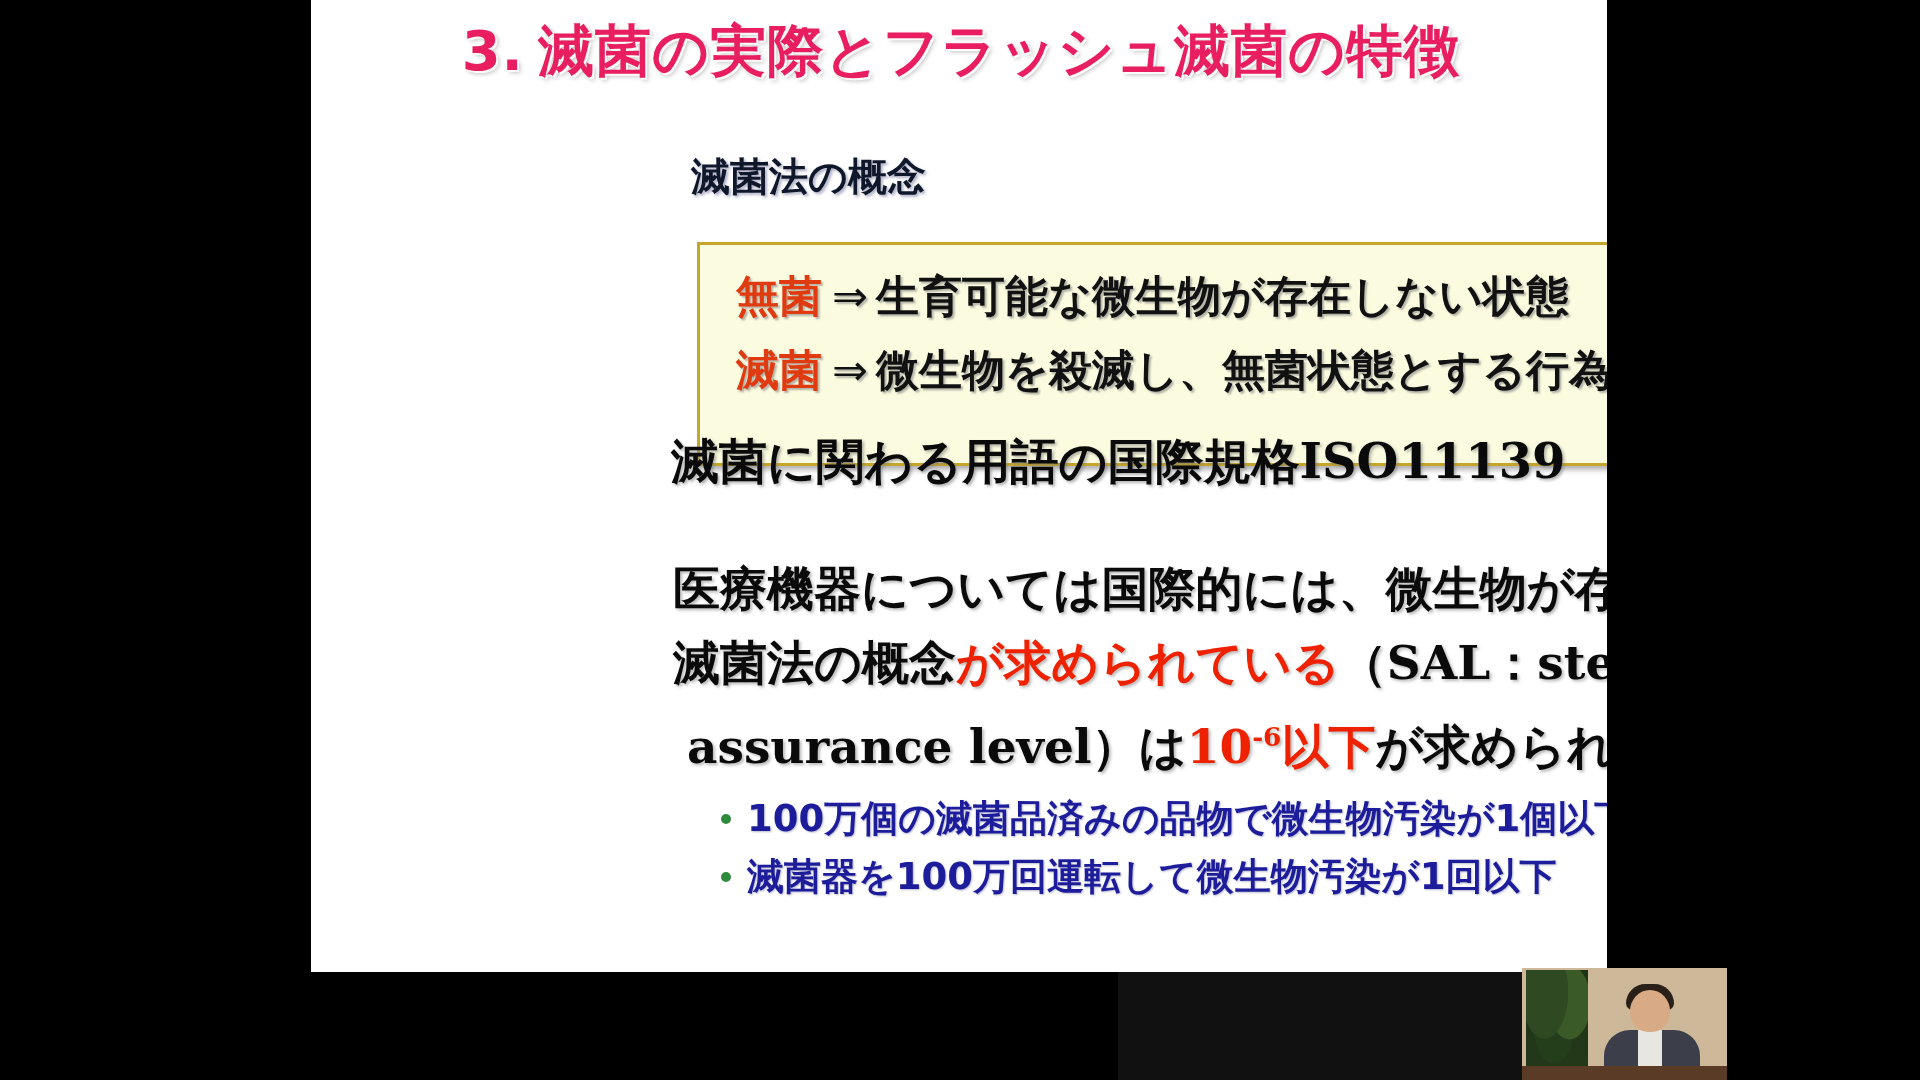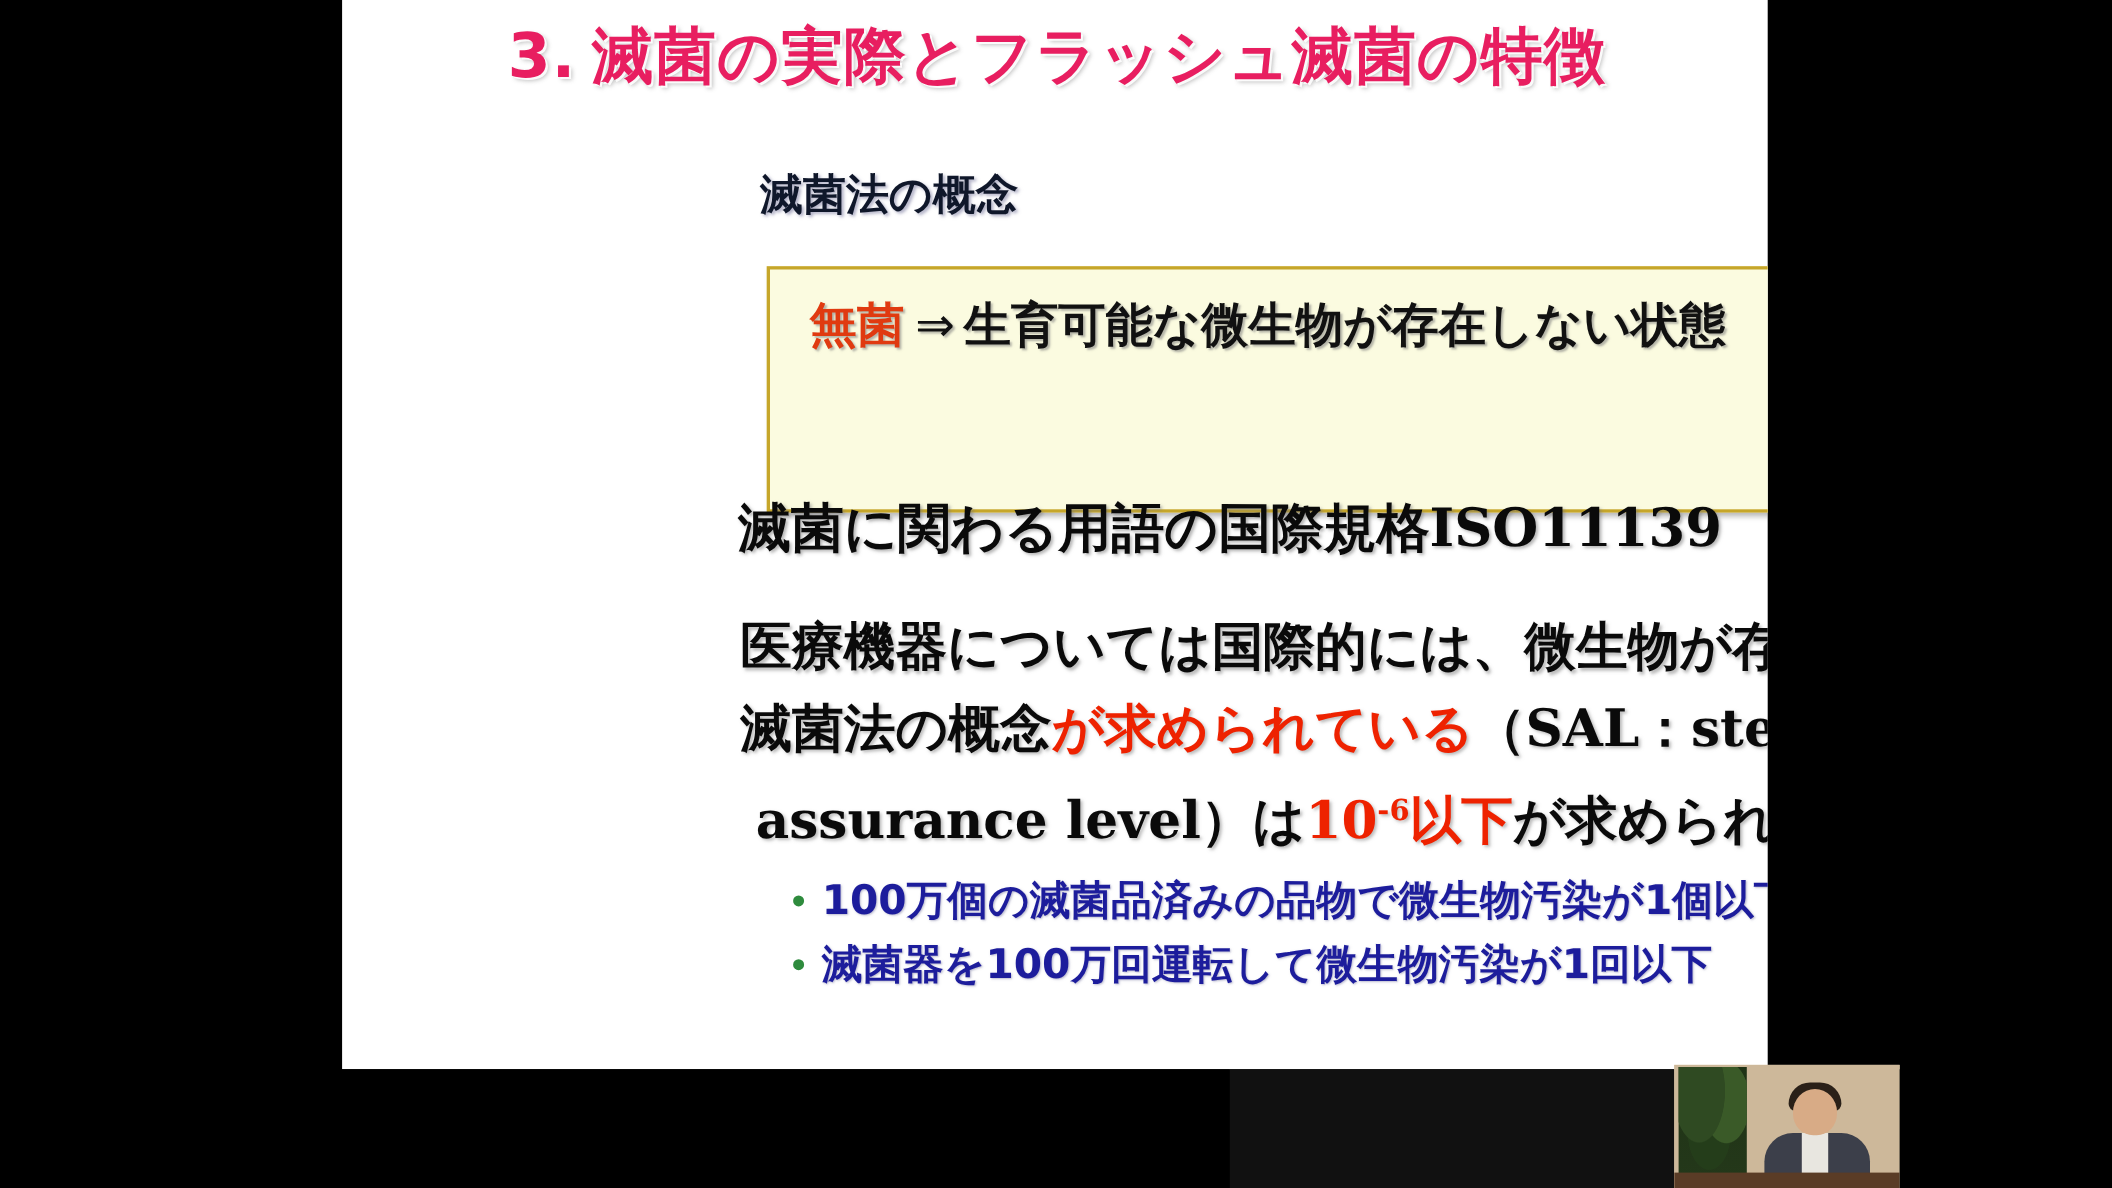--- a/index.html
+++ b/index.html
@@ -67,21 +67,21 @@
     line-height: 74px;
     white-space: nowrap;
     text-shadow: 2px 2px 2px rgba(120,120,120,.55);
   }
   .defline .term { color: #e03a10; margin-right: 6px; }
   .defline .arrow { font-weight: 400; margin: 0 8px 0 4px; }
 
   
   .isoline {
     position: absolute;
-    left: 360px; top: 448px;
+    left: 360px; top: 430px;
     font-family: "DejaVu Serif", serif;
     font-size: 48px;
     font-weight: 700;
     color: #0a0a0a;
     white-space: nowrap;
     text-shadow: 2px 2px 3px rgba(120,120,120,.55);
   }
   .isoline .jp { font-family: "DejaVu Sans", sans-serif; }
 
   
@@ -185,20 +185,23 @@
 
     <div class="title">
       <span class="num">3.</span><span>滅菌の実際とフラッシュ滅菌の特徴</span>
     </div>
 
     <div class="subtitle">滅菌法の概念</div>
 
     <div class="defbox">
       <div class="defline">
         <span class="term">無菌</span><span class="arrow">⇒</span><span>生育可能な微生物が存在しない状態</span>
+      </div>
+      <div class="defline">
+        <span class="term">滅菌</span><span class="arrow">⇒</span><span>微生物を殺滅し、無菌状態とする行為</span>
       </div>
     </div>
 
     <div class="isoline">
       <span class="jp">滅菌に関わる用語の国際規格</span><span>ISO11139</span>
     </div>
 
     <div class="para">
       <span class="pline">医療機器については国際的には、微生物が存在する</span>
       <span class="pline"><span>滅菌法の概念</span><span class="hl">が求められている</span><span>（</span><span class="rom">SAL：sterility</span></span>

